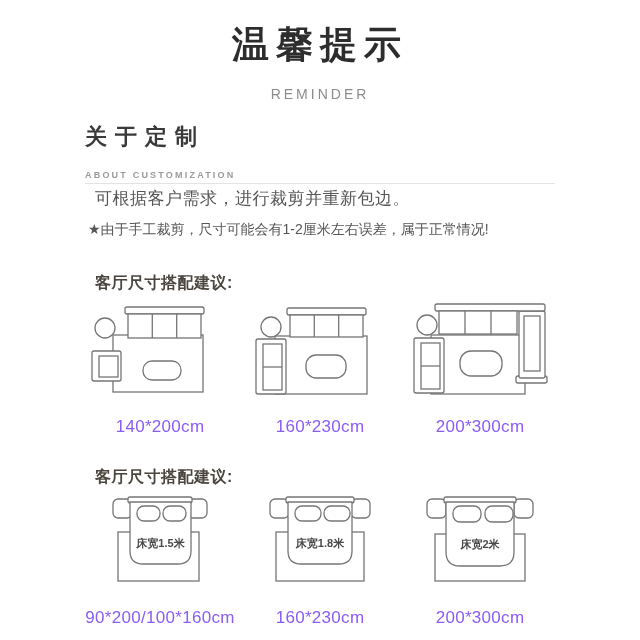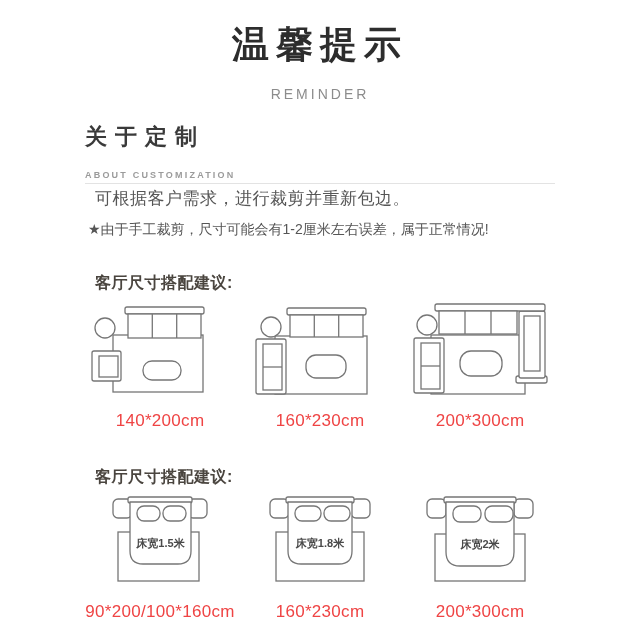--- a/index.html
+++ b/index.html
@@ -15,21 +15,21 @@
   .rule{border-top:1px solid var(--c-rule,#e3e3e3);margin-top:3px;height:0;}
   .note1{position:absolute;top:187px;left:95px;font-size:17px;letter-spacing:.5px;color:var(--c-text,#555);}
   .note2{position:absolute;top:221px;left:88px;font-size:14px;color:var(--c-text,#555);}
   .sec-h{position:absolute;left:95px;font-size:16px;font-weight:700;color:#4a453f;letter-spacing:.5px;margin-top:11px;}
   .sec-h.lr{top:262px;}
   .sec-h.br{top:456px;}
   .row{position:absolute;left:85px;width:470px;display:flex;justify-content:space-between;}
   .row.r1{top:294px;}
   .row.r2{top:486px;}
   figure{margin:0;width:150px;text-align:center;}
-  figcaption{font-size:17px;color:#ef4444;margin-top:12px;letter-spacing:.3px;}
+  figcaption{font-size:17px;color:#8b5cf6;margin-top:18px;letter-spacing:.3px;}
   svg{display:block;}
   .ln{fill:#ffffff;stroke:var(--c-stroke,#777);stroke-width:1.3;}
   .lnf{fill:none;stroke:var(--c-stroke,#777);stroke-width:1.3;}
   .bedtxt{font-size:11px;font-weight:700;fill:#4a4a4a;font-family:"Liberation Sans","DejaVu Sans",sans-serif;}
 </style>
 </head>
 <body>
 
 <div class="canvas">
 

